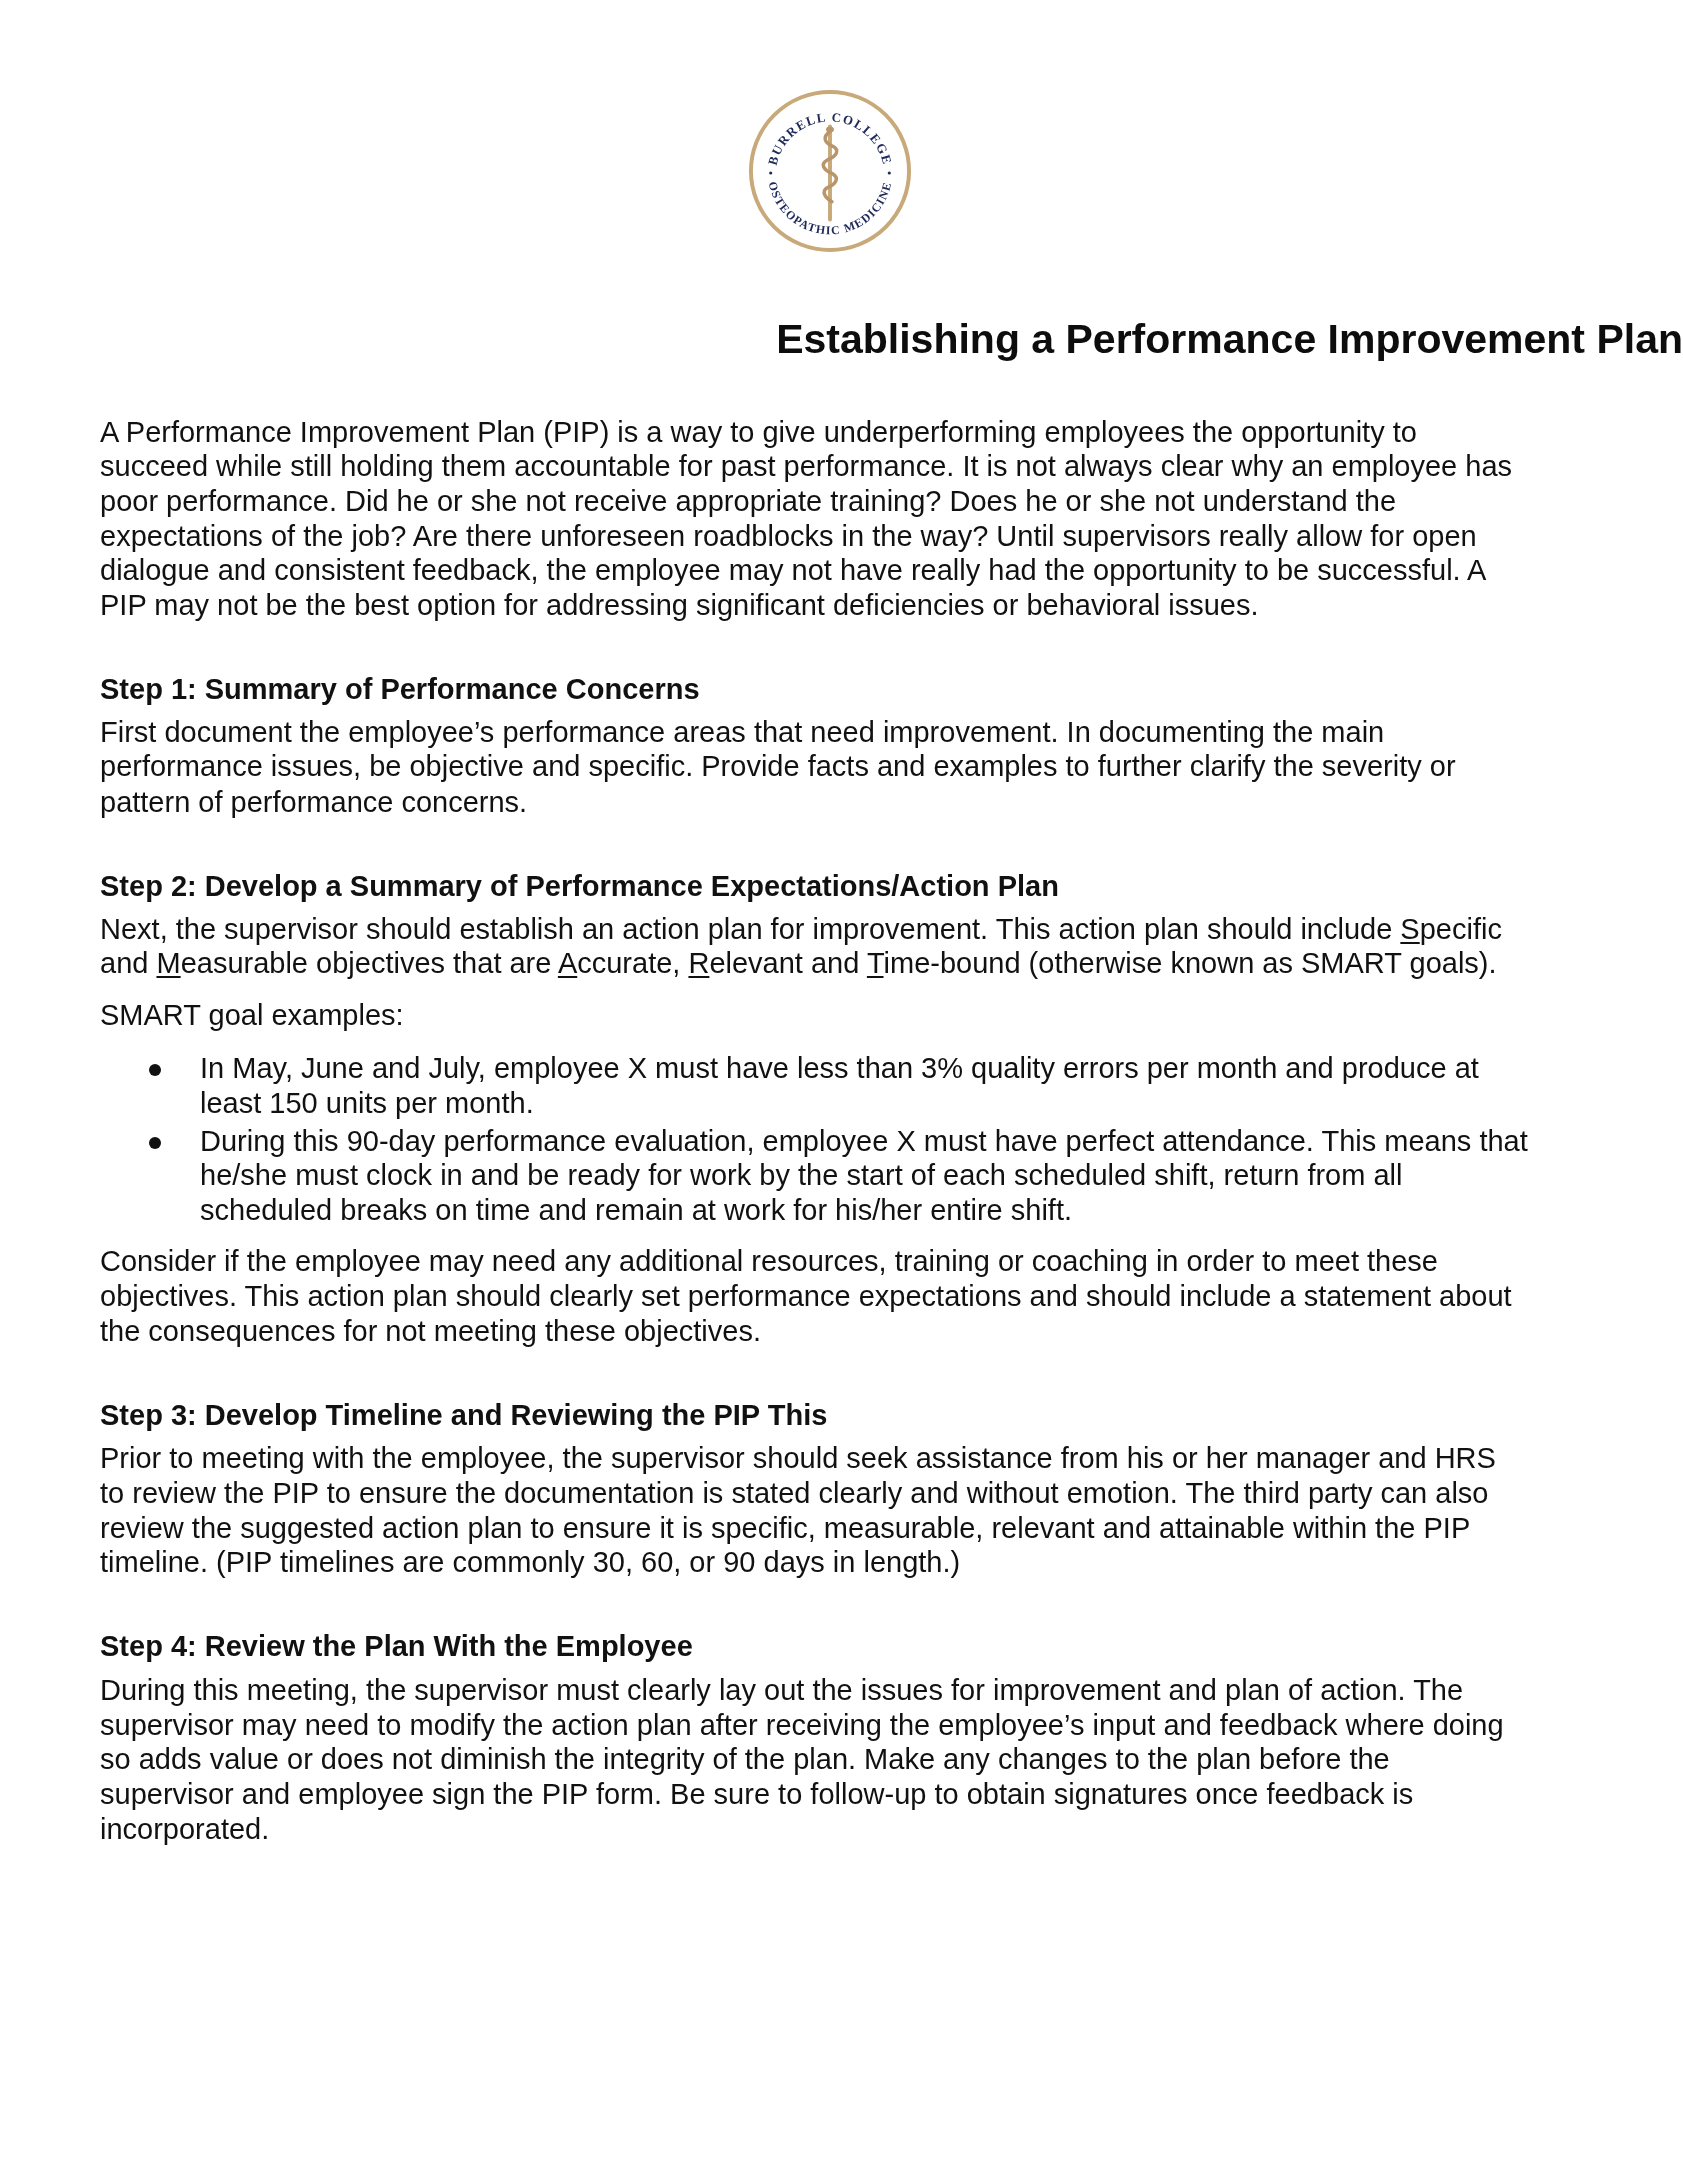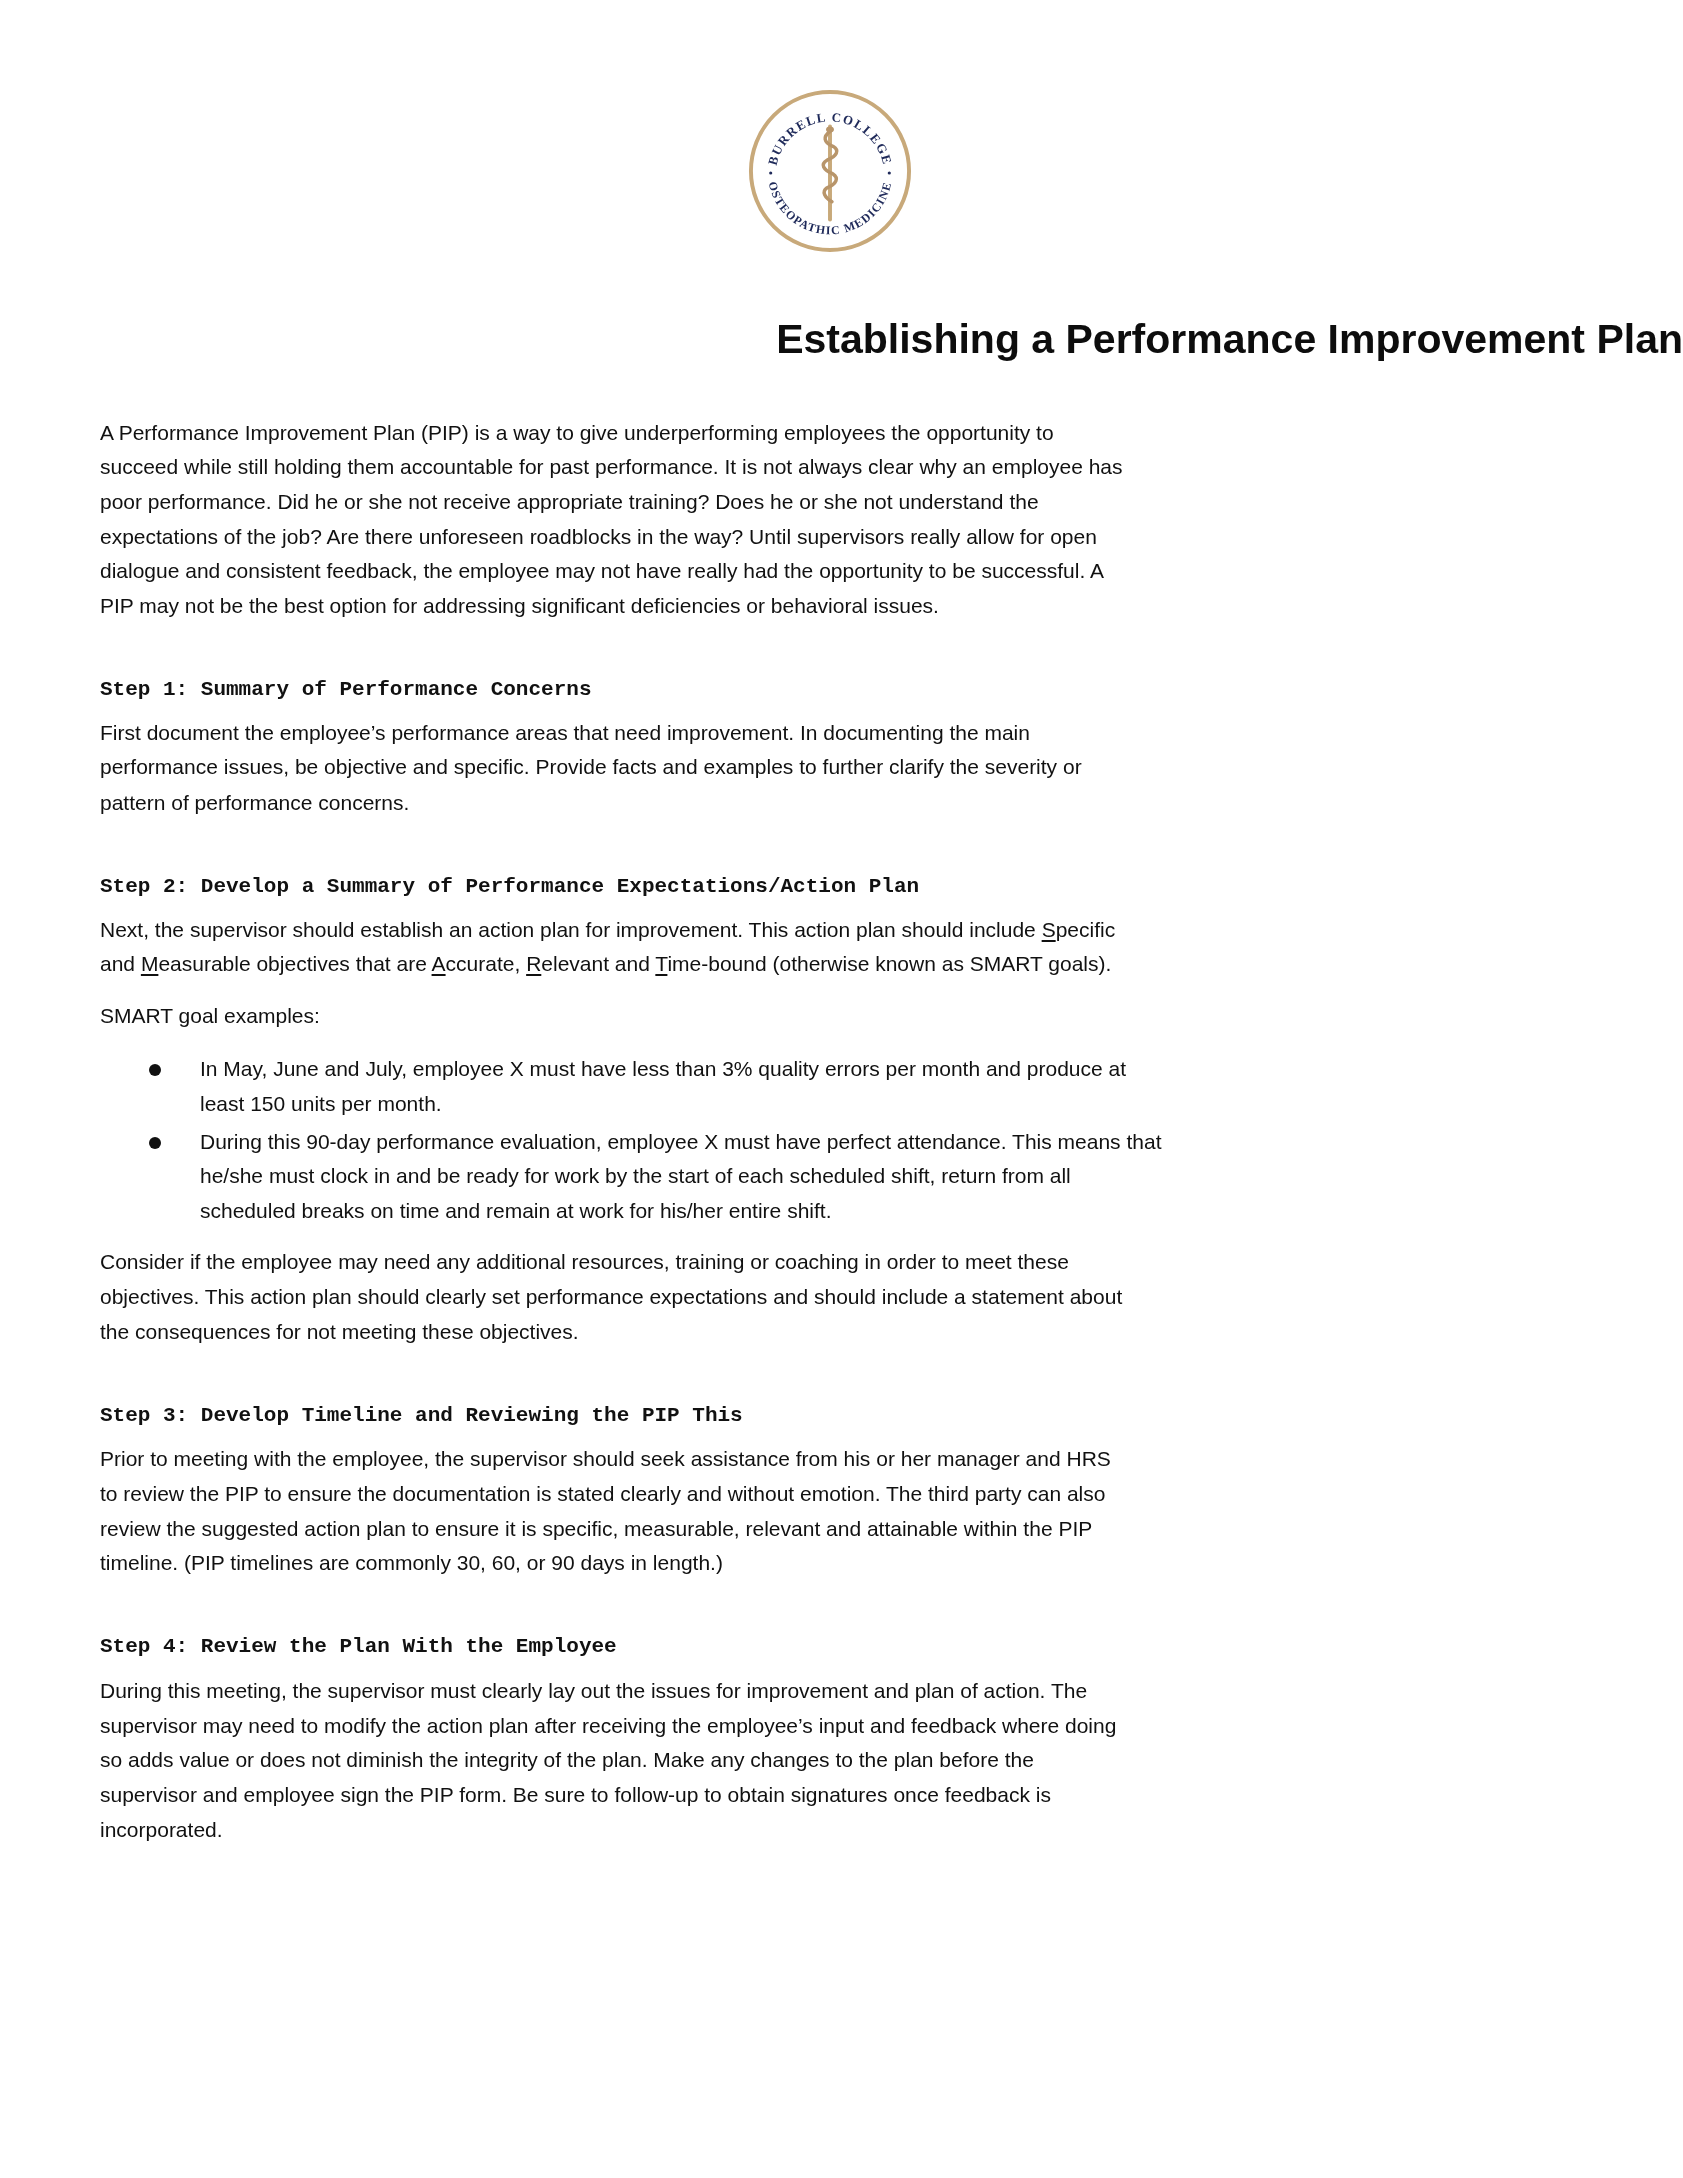--- a/index.html
+++ b/index.html
@@ -1,22 +1,22 @@
 <!DOCTYPE html>
 <html><head>
 <meta charset="utf-8">
 <style>
   html, body { margin: 0; padding: 0; background: #ffffff; }
   body { width: 1683px; height: 2178px; position: relative; overflow: hidden;
          font-family: "Liberation Sans", sans-serif; color: #111111; }
   .logo { position: absolute; left: 746px; top: 87px; width: 168px; height: 168px; }
   .title { position: absolute; left: 0; width: 1683px; top: 315px; text-align: right;
            font-size: 41px; font-weight: bold; line-height: 48px; color: #0d0d0d; }
-  .line { position: absolute; left: 100px; white-space: nowrap; font-size: 21px; line-height: 35px; }
-  .h { font-weight: bold; font-family: Liberation Mono, monospace; }
+  .line { position: absolute; left: 100px; white-space: nowrap; font-size: 29px; line-height: 35px; }
+  .h { font-weight: bold; }
   .it { left: 200px; }
   .u { text-decoration: underline; text-underline-offset: 3px; }
   .bullet { position: absolute; left: 149px; width: 12px; height: 12px; border-radius: 50%; background: #111; }
 </style>
 </head>
 <body>
 
 <svg class="logo" viewBox="0 0 170 170">
   <defs>
     <path id="arcTop" d="M 30 90 A 55 55 0 0 1 140 90" fill="none"></path>

